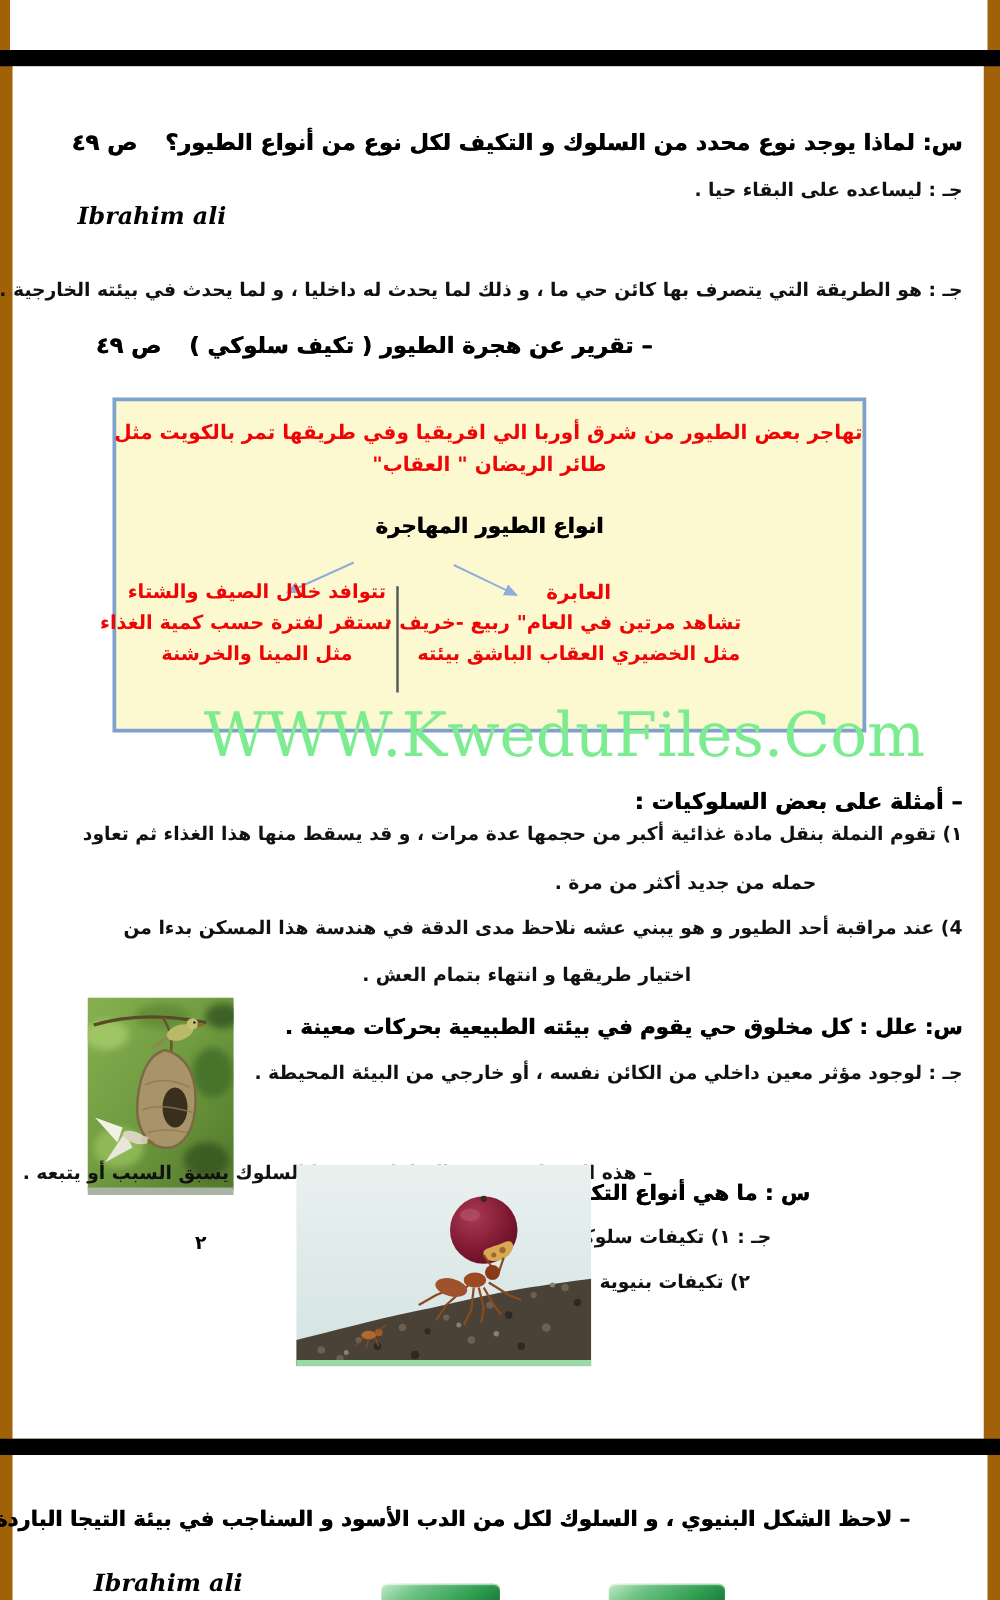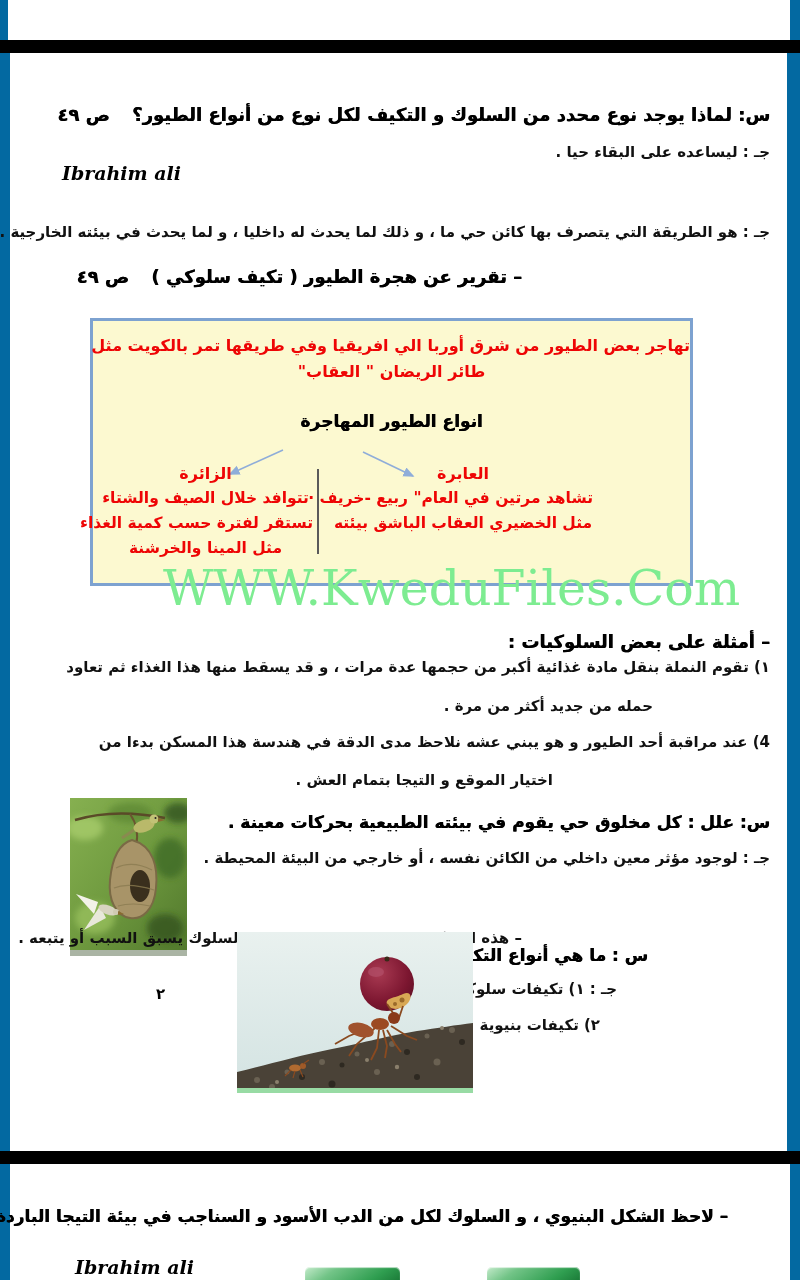--- a/index.html
+++ b/index.html
@@ -1,16 +1,16 @@
 <!DOCTYPE html>
 <html><head>
 <meta charset="utf-8">
 <style>
   html,body{margin:0;padding:0;background:#000;}
-  #canvas{position:relative;width:800px;height:1280px;background:#0369a1;overflow:hidden;
+  #canvas{position:relative;width:800px;height:1280px;background:#a16207;overflow:hidden;
           font-family:"DejaVu Sans",sans-serif;}
   .sheet{position:absolute;background:#ffffff;}
   #sheet-prev{left:8px;top:0;width:782px;height:40px;}
   #sheet-main{left:10px;top:53px;width:777px;height:1098px;}
   #sheet-next{left:10px;top:1164px;width:780px;height:116px;}
   .bar{position:absolute;left:0;width:800px;background:#000;}
   #bar-top{top:40px;height:13px;}
   #bar-bottom{top:1151px;height:13px;}
 
   .ar{direction:rtl;text-align:right;color:#000;white-space:nowrap;
@@ -112,34 +112,33 @@
       <line x1="270" y1="131" x2="320" y2="155" stroke="#8fadd9" stroke-width="1.6" marker-end="url(#ah)"></line>
     </svg>
 
     <div id="branch-right" class="branch ar red">
       <div class="btitle">العابرة</div>
       <div>تشاهد مرتين في العام" ربيع -خريف ·</div>
       <div>مثل الخضيري العقاب الباشق بيئته</div>
     </div>
     <div id="bdivider"></div>
     <div id="branch-left" class="branch ar red">
-      <div class="btitle">الزائرة</div>
       <div>تتوافد خلال الصيف والشتاء</div>
       <div>تستقر لفترة حسب كمية الغذاء</div>
       <div>مثل المينا والخرشنة</div>
     </div>
   </div>
 
   <div id="watermark" class="abs">WWW.KweduFiles.Com</div>
 
   <div id="h4" class="abs ar head">– أمثلة على بعض السلوكيات :</div>
   <div id="ex1l1" class="abs ar body">١) تقوم النملة بنقل مادة غذائية أكبر من حجمها عدة مرات ، و قد يسقط منها هذا الغذاء ثم تعاود</div>
   <div id="ex1l2" class="abs ar body">حمله من جديد أكثر من مرة .</div>
   <div id="ex2l1" class="abs ar body">4) عند مراقبة أحد الطيور و هو يبني عشه نلاحظ مدى الدقة في هندسة هذا المسكن بدءا من</div>
-  <div id="ex2l2" class="abs ar body">اختيار الموقع و التيجا بتمام العش .</div>
+  <div id="ex2l2" class="abs ar body">اختيار طريقها و انتهاء بتمام العش .</div>
 
   <div id="bird" class="abs">
     <svg width="117" height="158" viewBox="0 0 117 158">
       <defs>
         <linearGradient id="leafbg" x1="0" y1="0" x2="1" y2="1">
           <stop offset="0" stop-color="#86b050"></stop>
           <stop offset="0.5" stop-color="#6f9a3f"></stop>
           <stop offset="1" stop-color="#51782c"></stop>
         </linearGradient>
         <filter id="blur1">

